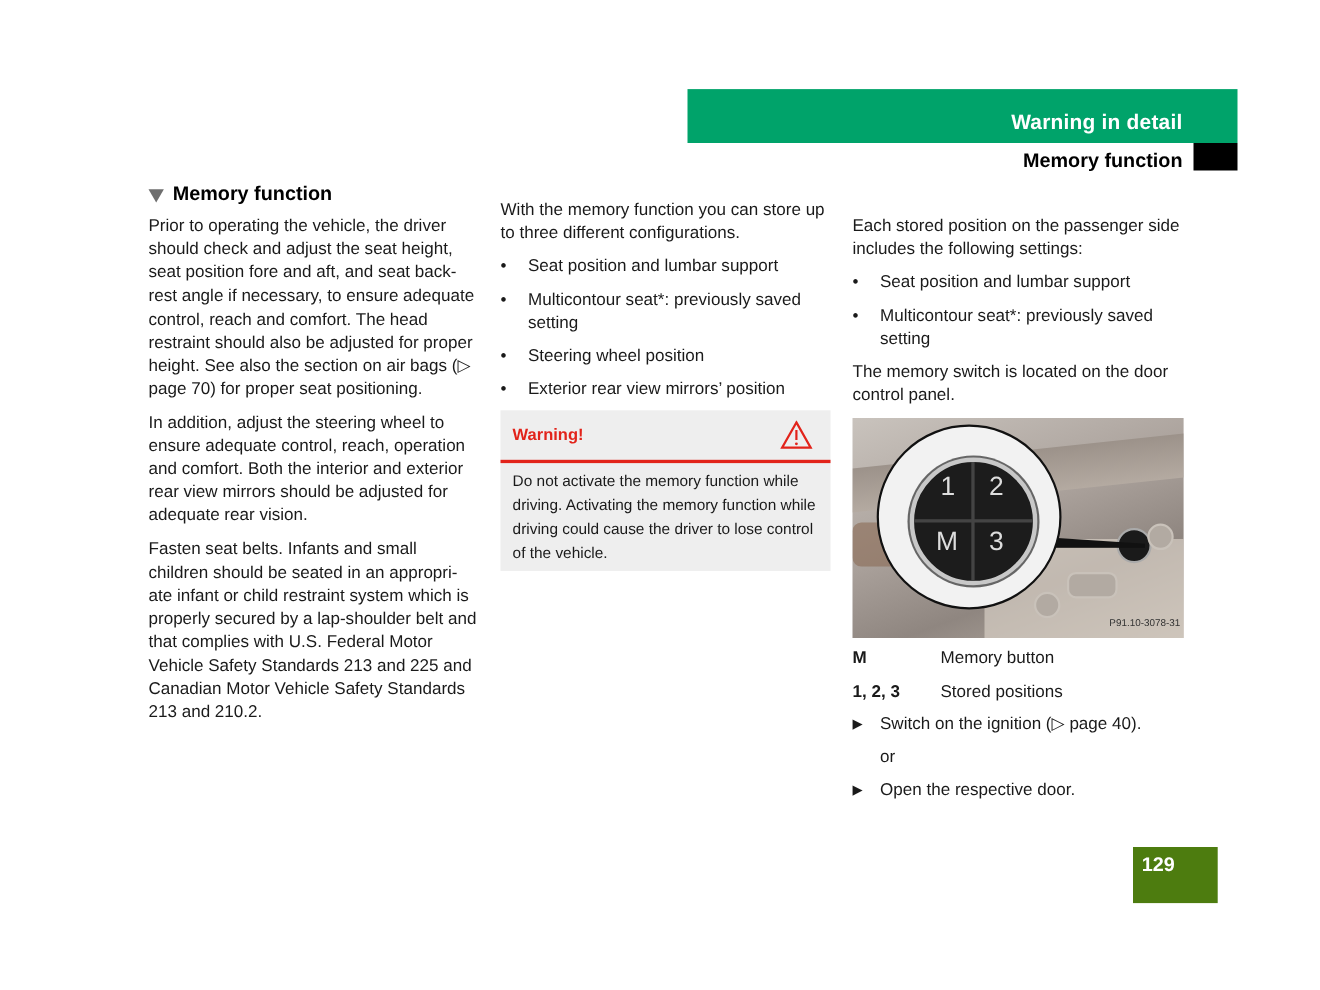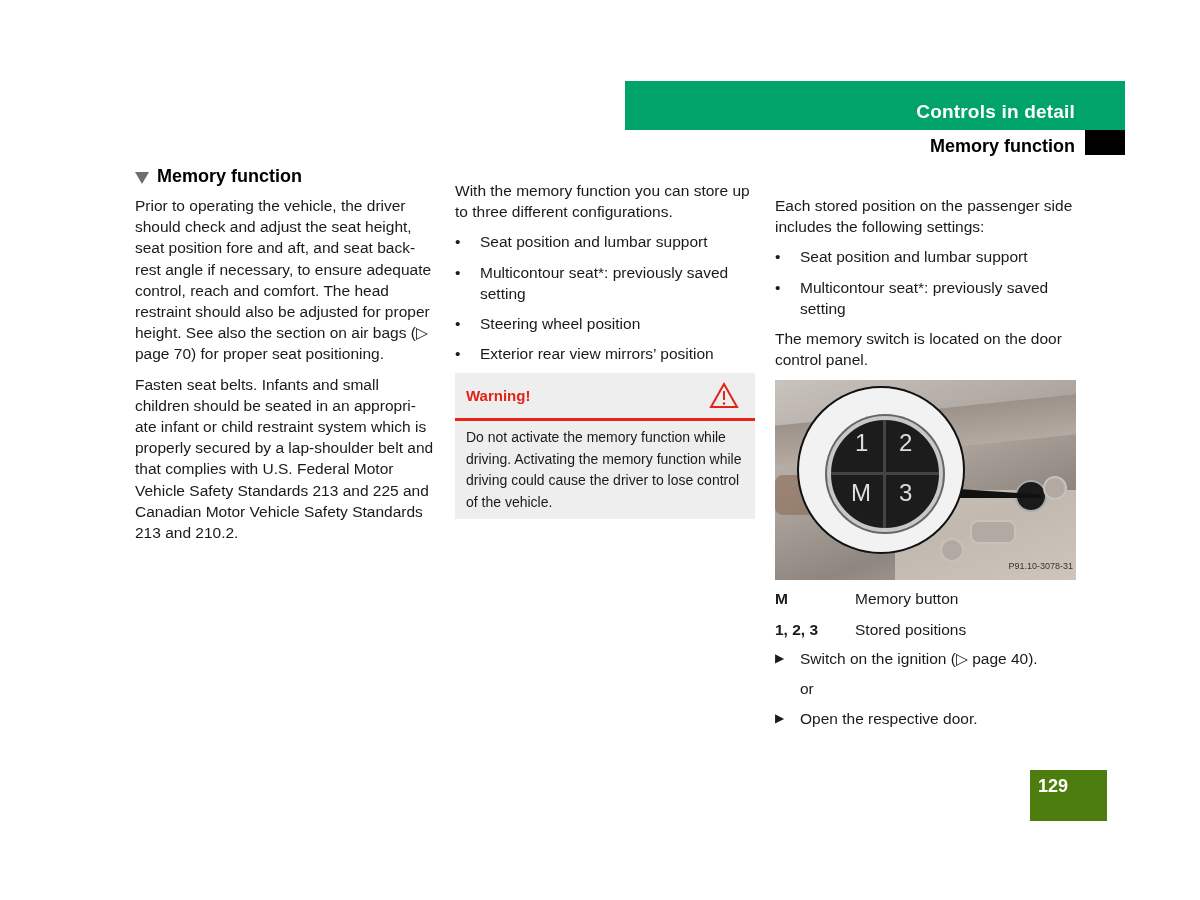--- a/index.html
+++ b/index.html
@@ -87,32 +87,33 @@
   .or { padding-left: 25px; margin-top: 7px; height: 23px; line-height: 23px; }
   .page-box {
     position: absolute; left: 1030px; top: 770px; width: 77px; height: 51px; background: #4d7c0f;
   }
   .page-num { position: absolute; left: 8px; top: 6px; color: #fff; font-weight: bold; font-size: 18px; }
 </style>
 </head>
 <body>
 
 <div class="header-bar">
-  <div class="header-title">Controls in detail</div>
+  <div class="header-title">Warning in detail</div>
 </div>
 <div class="subheader">Memory function</div>
 <div class="subheader-block"></div>
 
 <div class="section-title">
   <span class="tri"></span>
   <span>Memory function</span>
 </div>
 
 <div class="col col1">
   <p>Prior to operating the vehicle, the driver should check and adjust the seat height, seat position fore and aft, and seat back-rest angle if necessary, to ensure adequate control, reach and comfort. The head restraint should also be adjusted for proper height. See also the section on air bags (▷ page 70) for proper seat positioning.</p>
+  <p>In addition, adjust the steering wheel to ensure adequate control, reach, operation and comfort. Both the interior and exterior rear view mirrors should be adjusted for adequate rear vision.</p>
   <p>Fasten seat belts. Infants and small children should be seated in an appropri-ate infant or child restraint system which is properly secured by a lap-shoulder belt and that complies with U.S. Federal Motor Vehicle Safety Standards 213 and 225 and Canadian Motor Vehicle Safety Standards 213 and 210.2.</p>
 </div>
 
 <div class="col col2">
   <p>With the memory function you can store up to three different configurations.</p>
   <div class="bullet">
       <span class="dot">•</span>
       <span>Seat position and lumbar support</span>
     </div>
   <div class="bullet">

